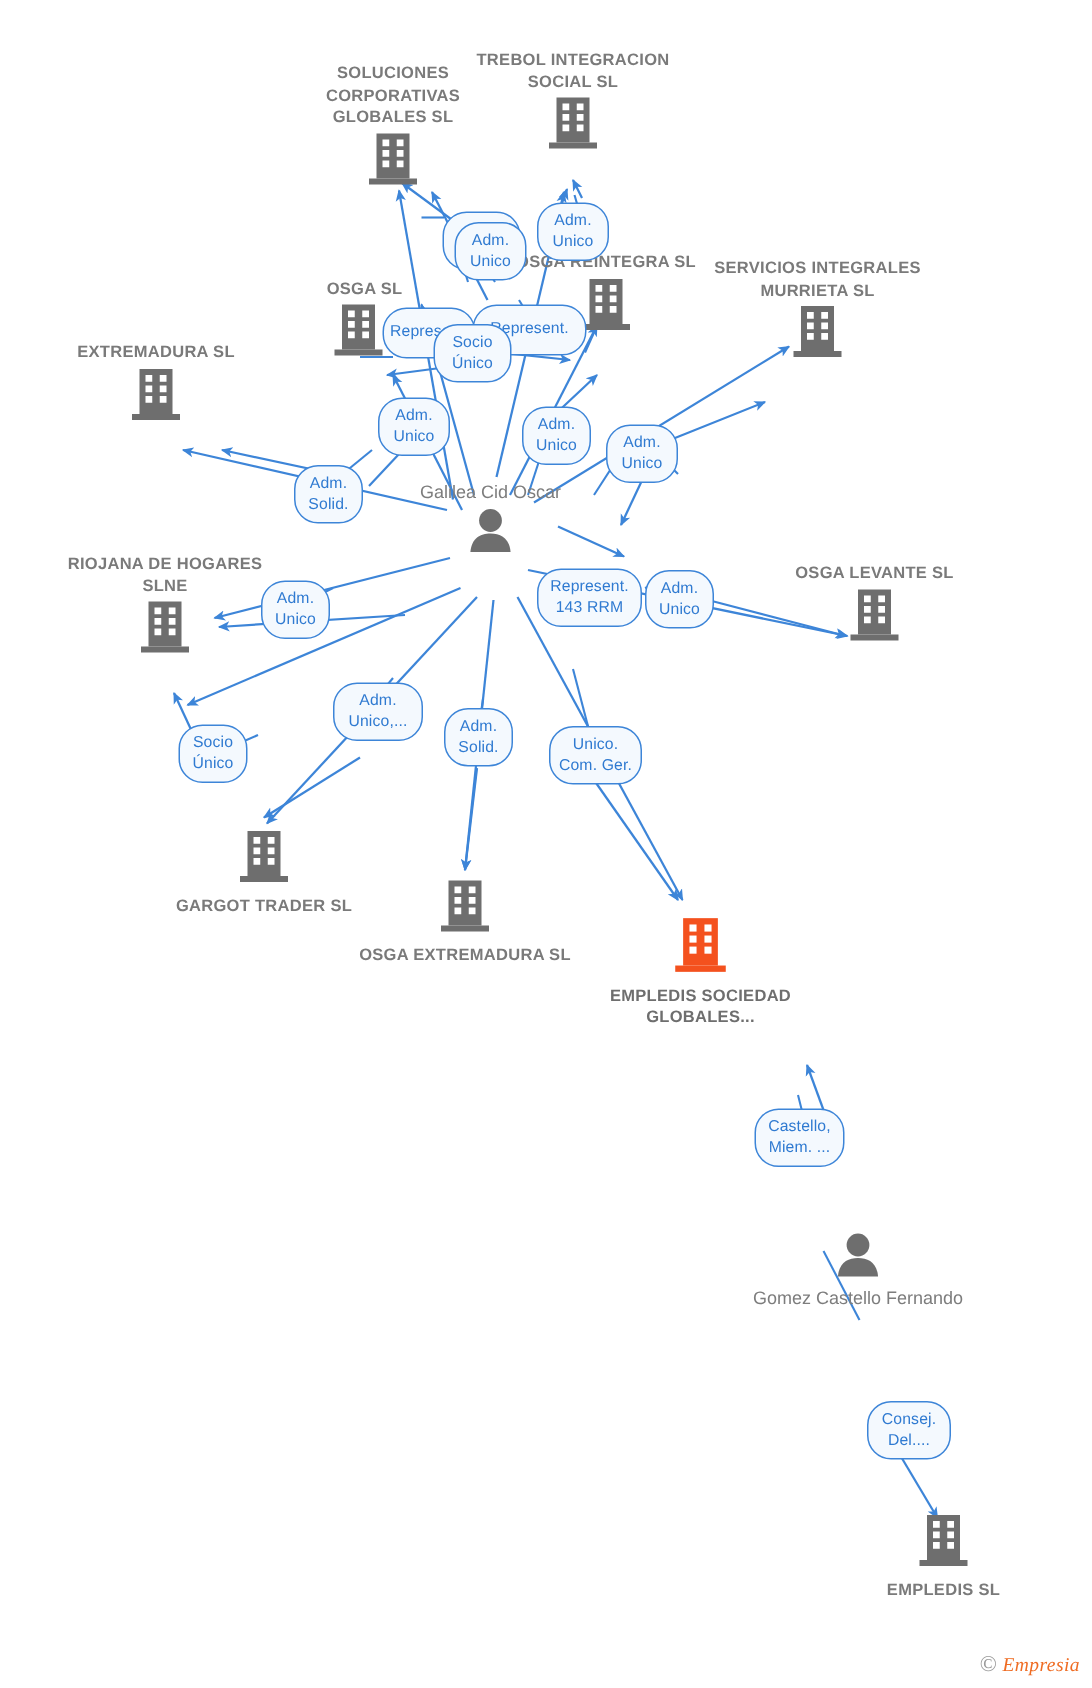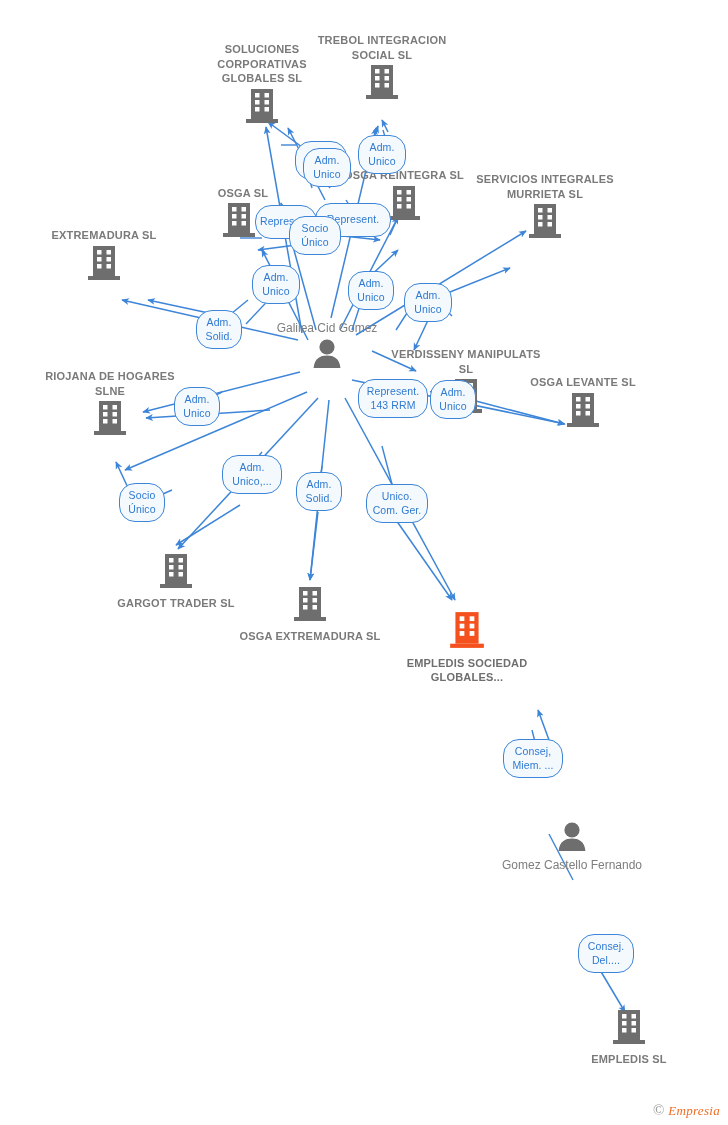--- a/index.html
+++ b/index.html
@@ -244,37 +244,20 @@
             <rect x="20.5" y="6" width="4.5" height="4.5"></rect>
           <rect x="11" y="13" width="4.5" height="4.5"></rect>
             <rect x="20.5" y="13" width="4.5" height="4.5"></rect>
           <rect x="11" y="20" width="4.5" height="4.5"></rect>
             <rect x="20.5" y="20" width="4.5" height="4.5"></rect>
         </g>
       </svg>
     </span>
   </div>
 
-  <div class="node label-above" style="left:466px;top:347px;">
-    <span class="cap">VERDISSENY MANIPULATS SL</span>
-    <span class="glyph">
-      <svg width="36" height="38" viewBox="0 0 36 38" aria-hidden="true">
-        <rect x="7" y="2" width="22" height="30" fill="#6e6e6e"></rect>
-        <rect x="2" y="32" width="32" height="4" fill="#6e6e6e"></rect>
-        <g fill="#ffffff">
-          <rect x="11" y="6" width="4.5" height="4.5"></rect>
-            <rect x="20.5" y="6" width="4.5" height="4.5"></rect>
-          <rect x="11" y="13" width="4.5" height="4.5"></rect>
-            <rect x="20.5" y="13" width="4.5" height="4.5"></rect>
-          <rect x="11" y="20" width="4.5" height="4.5"></rect>
-            <rect x="20.5" y="20" width="4.5" height="4.5"></rect>
-        </g>
-      </svg>
-    </span>
-  </div>
 
   <div class="node label-above" style="left:583px;top:375px;">
     <span class="cap">OSGA LEVANTE SL</span>
     <span class="glyph">
       <svg width="36" height="38" viewBox="0 0 36 38" aria-hidden="true">
         <rect x="7" y="2" width="22" height="30" fill="#6e6e6e"></rect>
         <rect x="2" y="32" width="32" height="4" fill="#6e6e6e"></rect>
         <g fill="#ffffff">
           <rect x="11" y="6" width="4.5" height="4.5"></rect>
             <rect x="20.5" y="6" width="4.5" height="4.5"></rect>
@@ -299,21 +282,21 @@
           <rect x="11" y="13" width="4.5" height="4.5"></rect>
             <rect x="20.5" y="13" width="4.5" height="4.5"></rect>
           <rect x="11" y="20" width="4.5" height="4.5"></rect>
             <rect x="20.5" y="20" width="4.5" height="4.5"></rect>
         </g>
       </svg>
     </span>
   </div>
 
   <div class="node person label-above" style="left:327px;top:321px;">
-    <span class="cap">Galilea Cid Gomez</span>
+    <span class="cap">Galilea Cid Oscar</span>
     <span class="glyph">
       <svg width="34" height="32" viewBox="0 0 34 32" aria-hidden="true">
         <circle cx="17" cy="10" r="7.6" fill="#6e6e6e"></circle>
         <path d="M3.6,31 C4.4,21.6 10.2,18.6 17,18.6 C23.8,18.6 29.6,21.6 30.4,31 Z" fill="#6e6e6e"></path>
       </svg>
     </span>
   </div>
 
   <div class="node label-below" style="left:176px;top:552px;">
     <span class="glyph">
@@ -474,21 +457,21 @@
     <span>Adm.</span>
     <span>Solid.</span>
   </div>
 
   <div class="rl" style="left:366px;top:484px;width:62px;">
     <span>Unico.</span>
     <span>Com. Ger.</span>
   </div>
 
   <div class="rl" style="left:503px;top:739px;width:60px;">
-    <span>Consej,</span>
+    <span>Castello,</span>
     <span>Miem. ...</span>
   </div>
 
   <div class="rl" style="left:578px;top:934px;width:56px;">
     <span>Consej.</span>
     <span>Del....</span>
   </div>
 
   <div id="wm">
     <span class="c">©</span>

